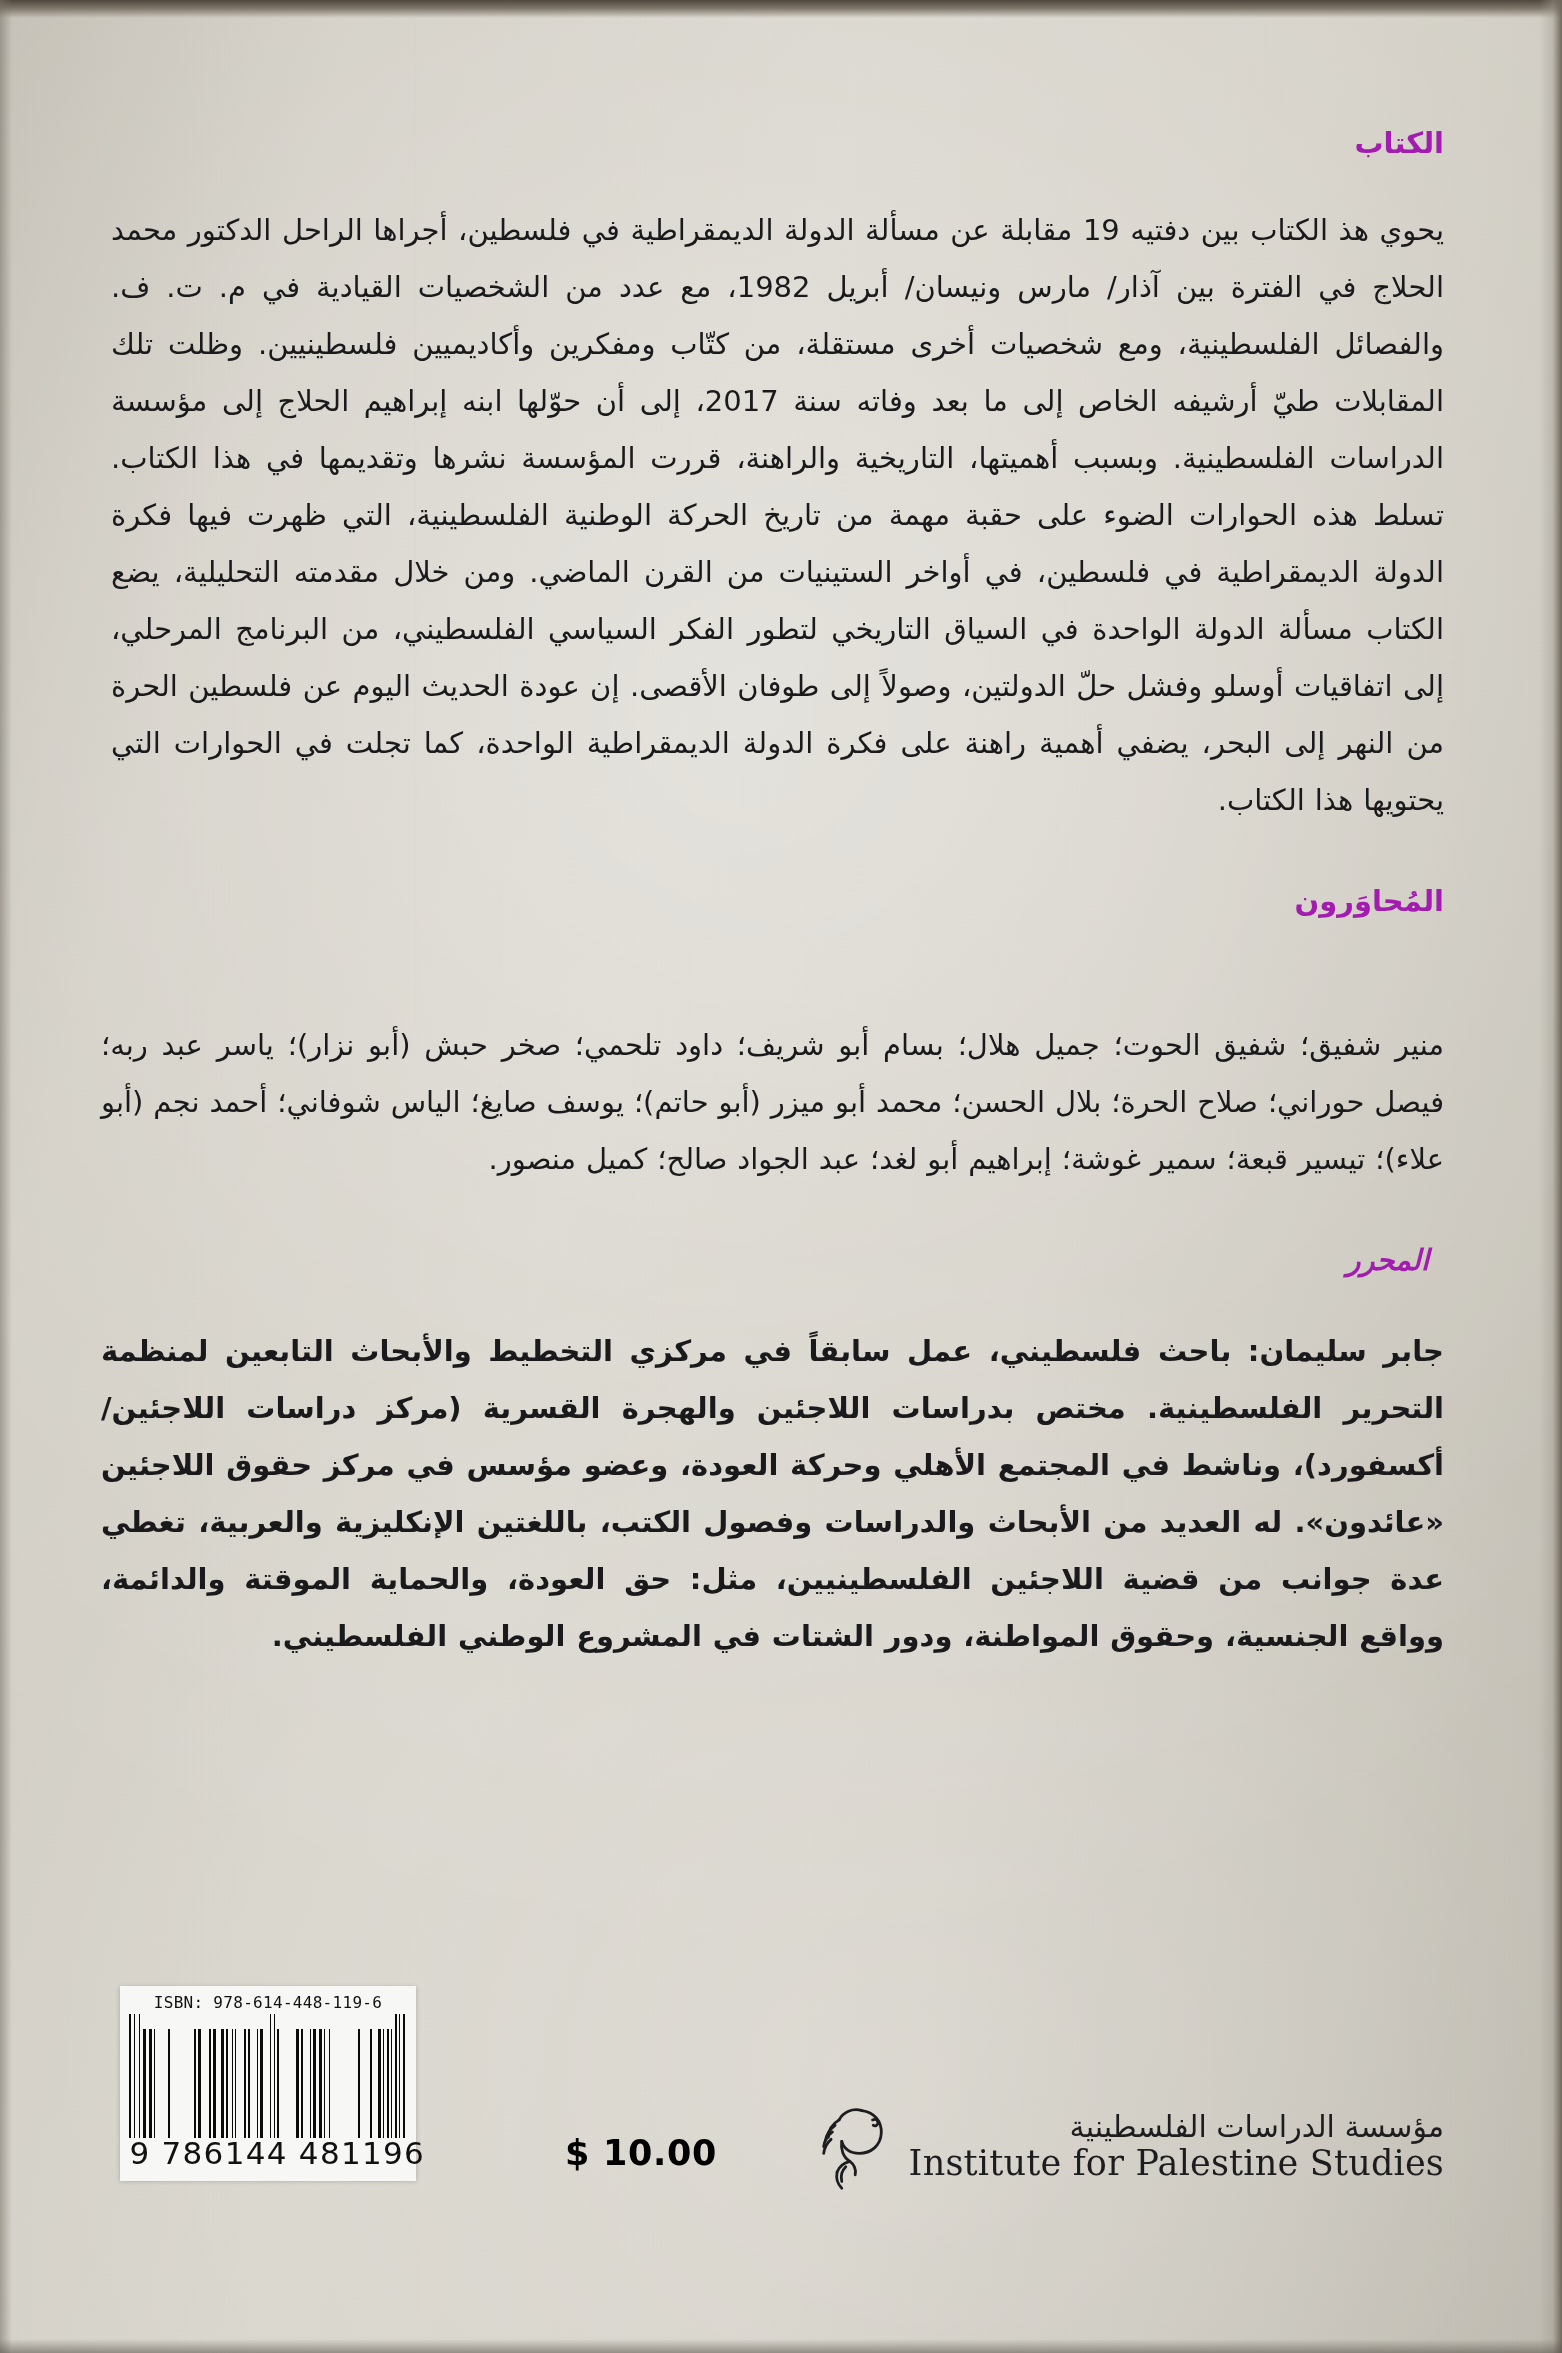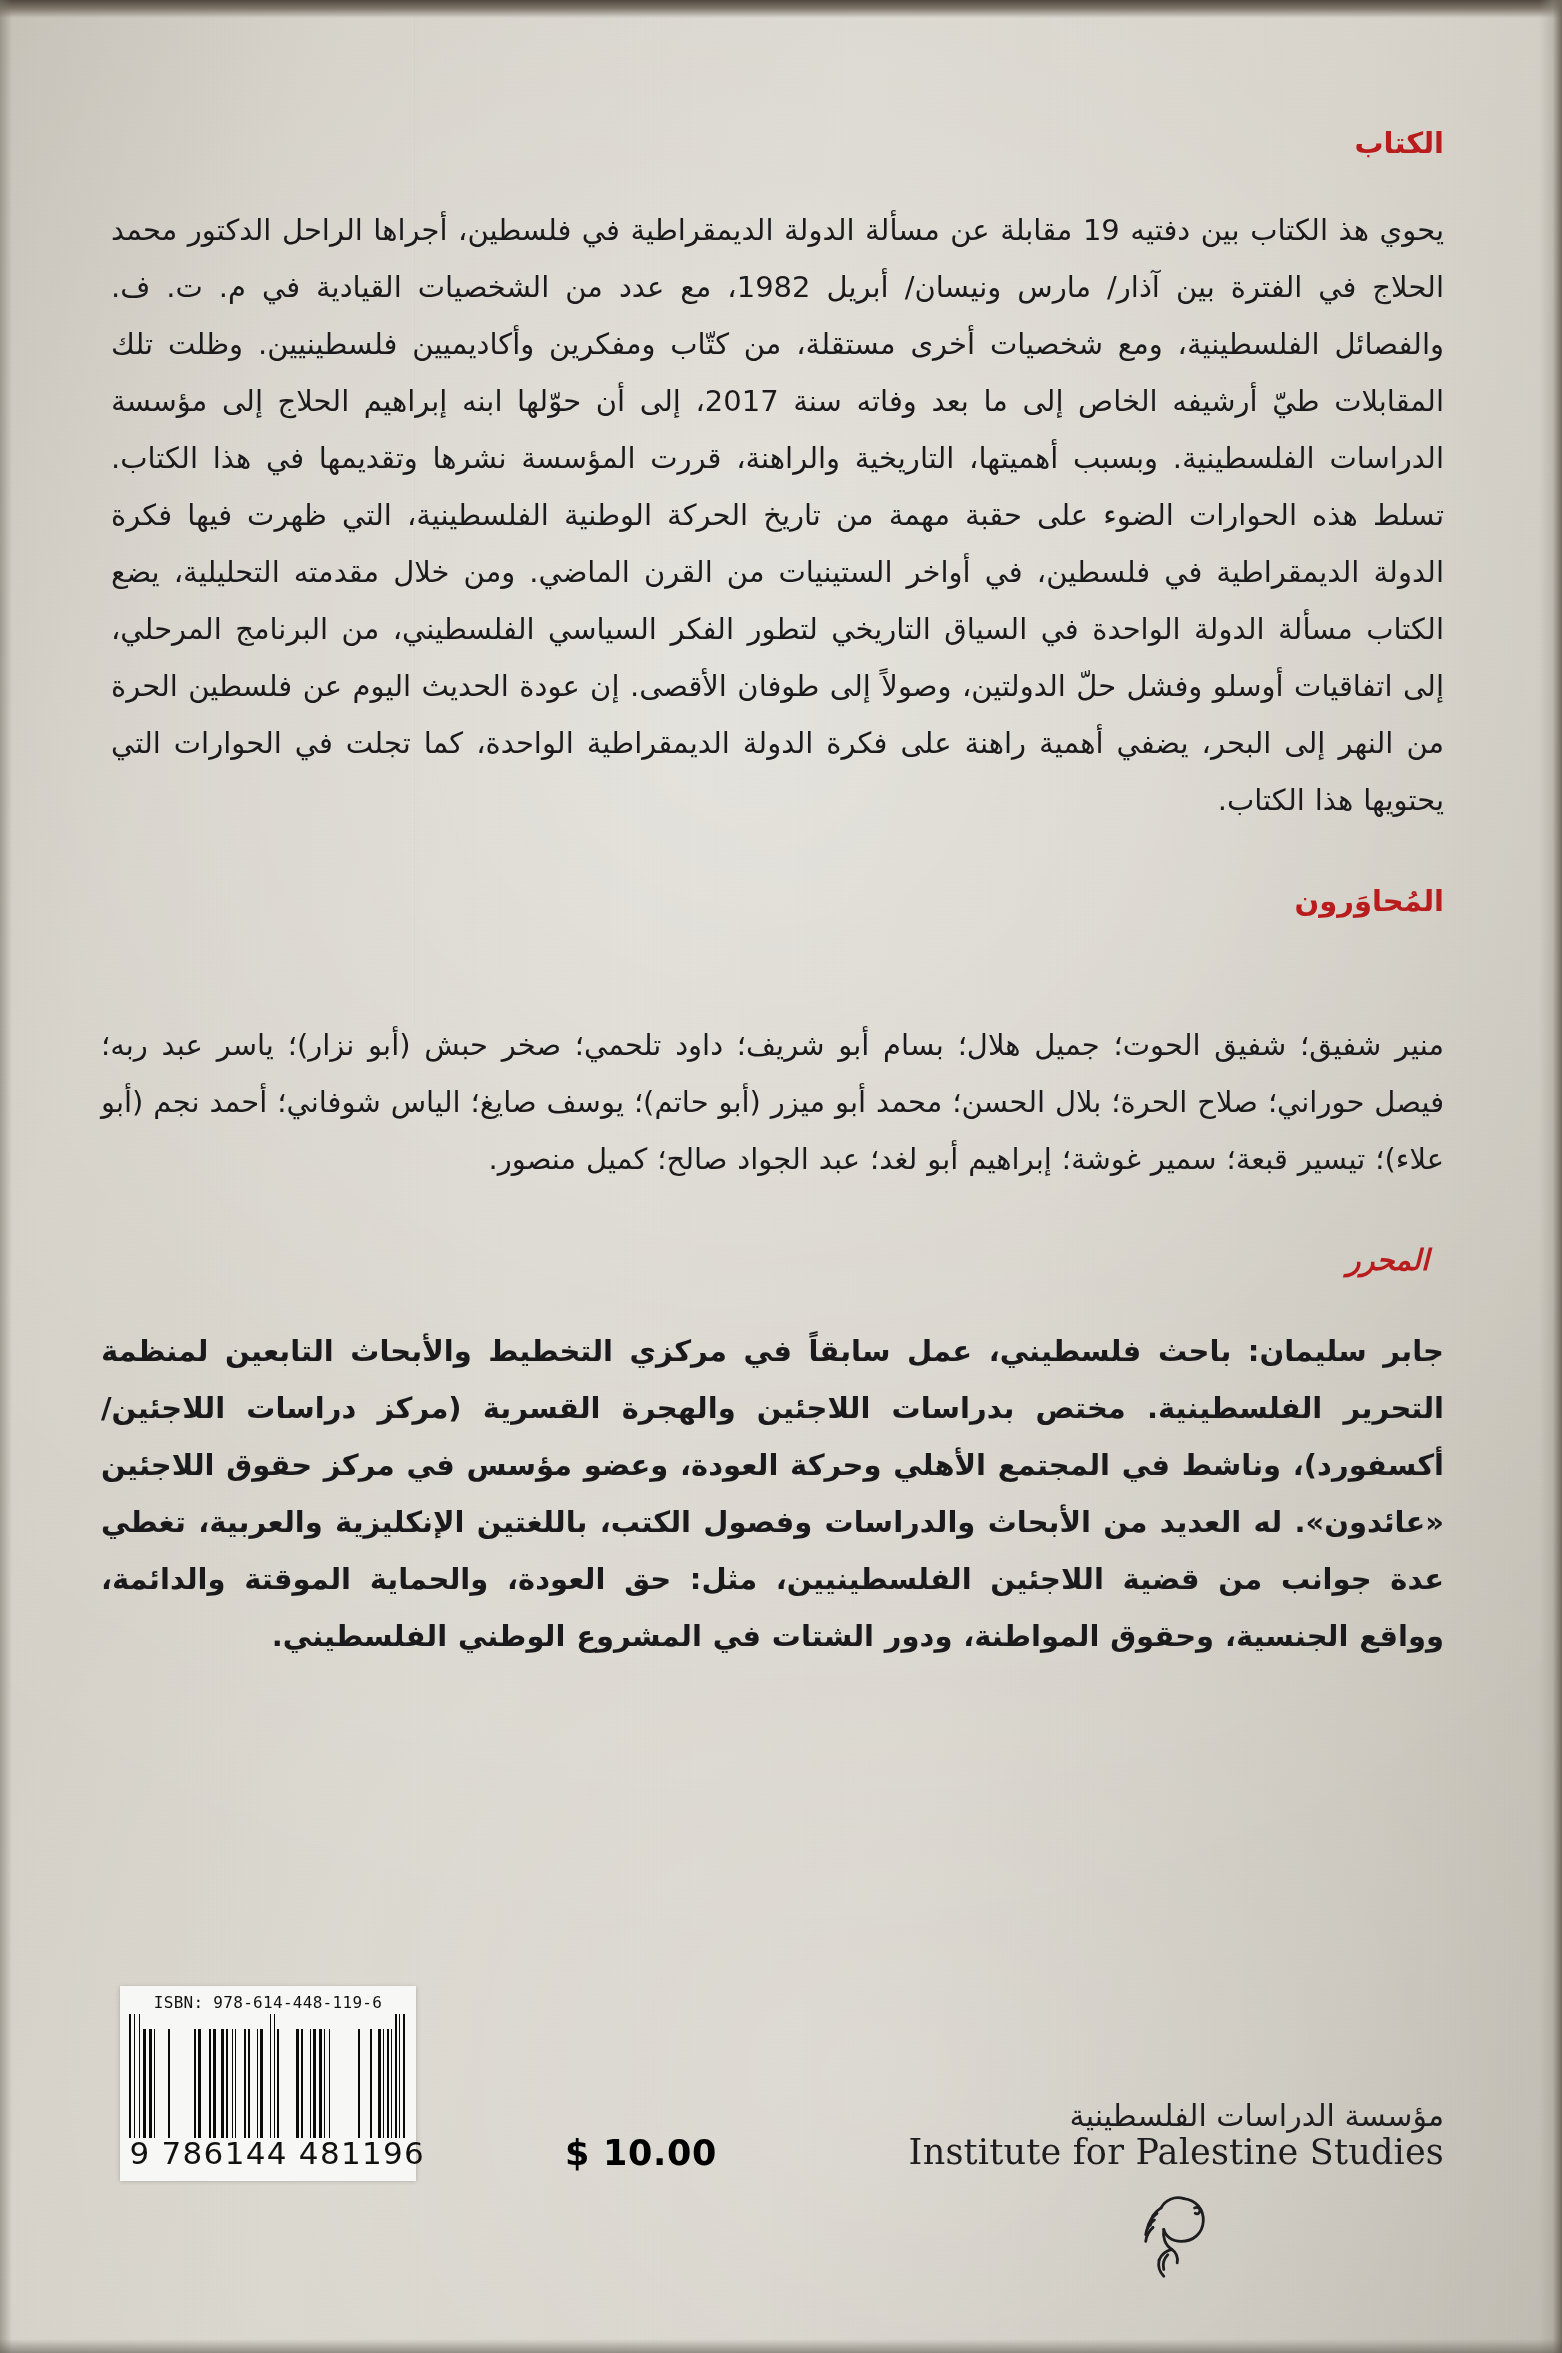--- a/index.html
+++ b/index.html
@@ -62,21 +62,21 @@
     left: 101px;
     right: 118px;
     top: 0;
     bottom: 0;
   }
 
   .section-title {
     font-family: "DejaVu Sans", "Liberation Sans", sans-serif;
     font-weight: bold;
     font-size: 29px;
-    color: #b91c1c;
+    color: #a21caf;
     text-align: right;
     letter-spacing: 0;
   }
 
   .body-text {
     font-family: "DejaVu Sans", "Liberation Sans", sans-serif;
     font-size: 29px;
     line-height: 57px;
     color: #1a1a1c;
     text-align: justify;
@@ -147,21 +147,21 @@
     direction: ltr;
     letter-spacing: 0.7px;
   }
 
   
   .publisher {
     position: absolute;
     right: 118px;
     top: 2097px;
     display: flex;
-    flex-direction: column;
+    flex-direction: row;
     align-items: center;
     gap: 15px;
   }
   .pub-text { text-align: right; }
   .pub-ar {
     font-family: "DejaVu Sans", "Liberation Sans", sans-serif;
     font-size: 30px;
     color: #1d1d20;
     line-height: 38px;
     white-space: nowrap;

